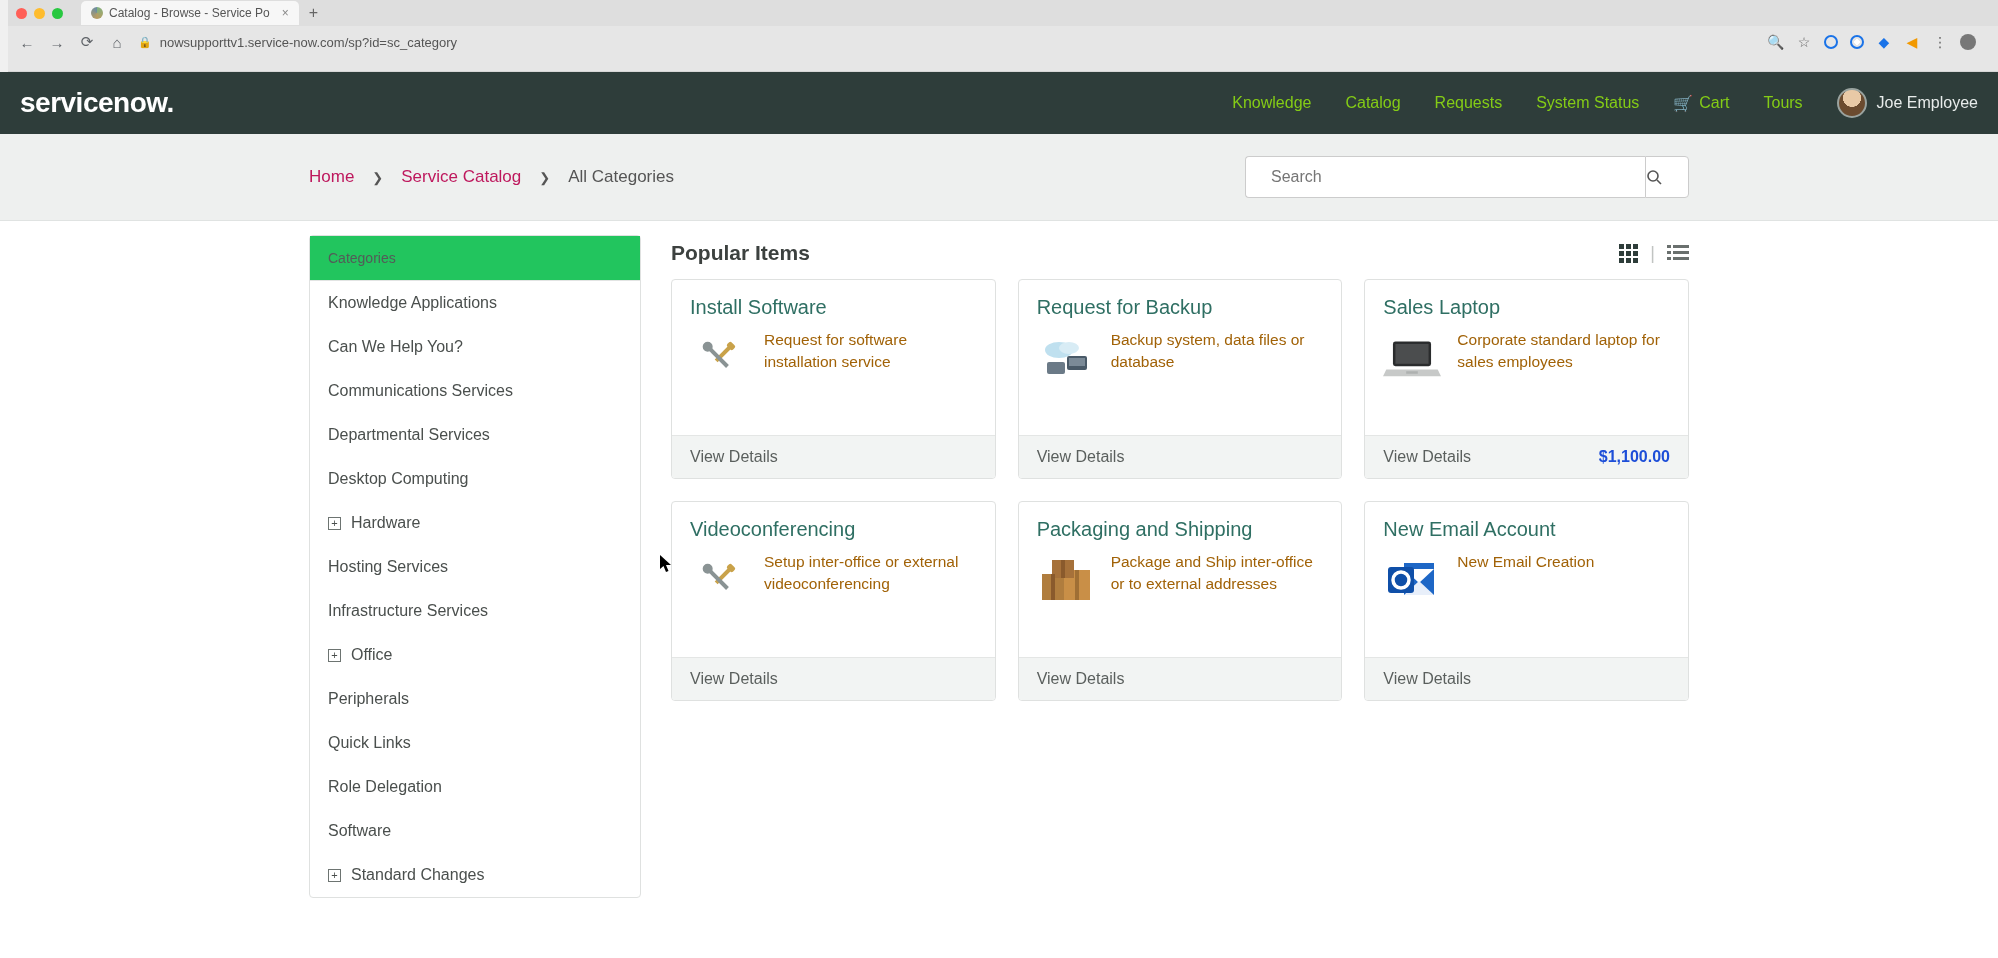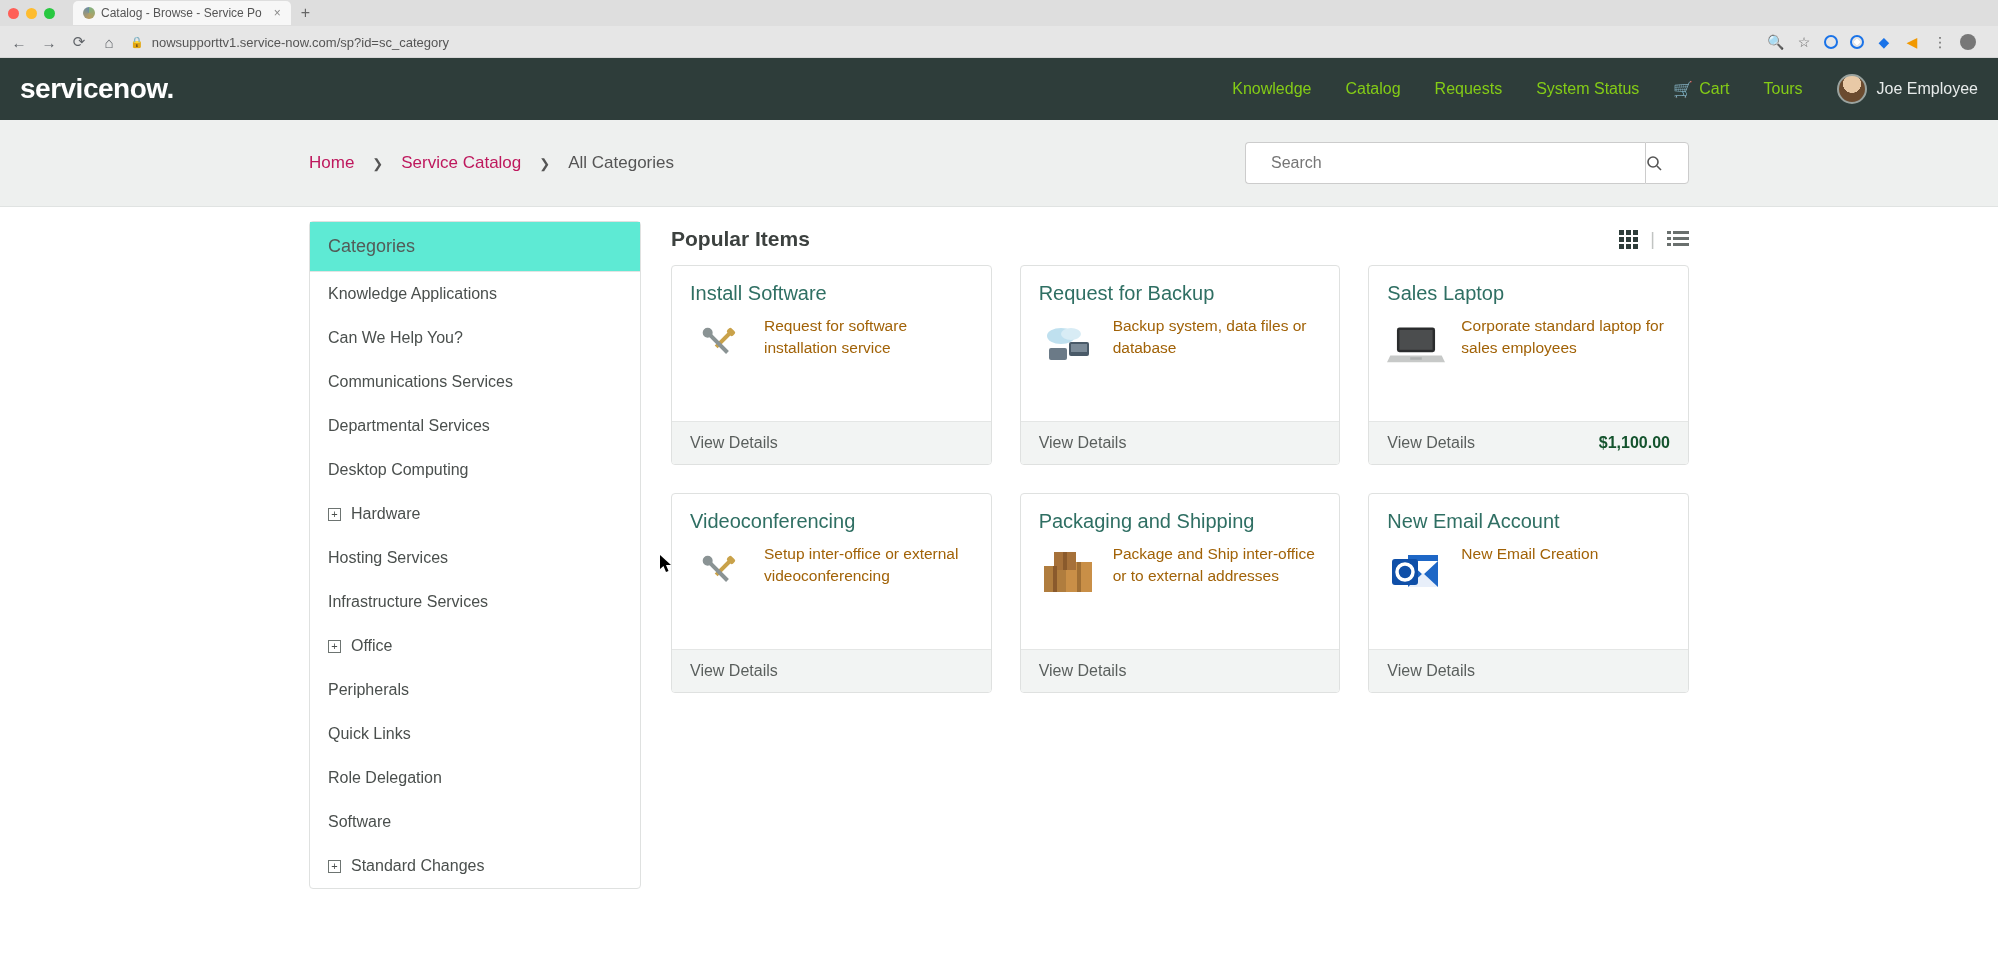--- a/index.html
+++ b/index.html
@@ -1,18 +1,18 @@
 <!DOCTYPE html>
 <html><head>
 <meta charset="utf-8">
 <style>
   * { box-sizing: border-box; margin: 0; padding: 0; }
   html, body { width: 1998px; height: 958px; font-family: -apple-system, "Helvetica Neue", Arial, sans-serif; background:#f0f0f0; overflow:hidden;}
   
-  .browser-chrome { background:#e6e6e6; height:58px; border-bottom:1px solid #d6d6d6;}
+  .browser-chrome { background:#e6e6e6; height:72px; border-bottom:1px solid #d6d6d6;margin-left:8px;}
   .tab-strip { height:26px; display:flex; align-items:center; padding-left:8px; background:#dedede;}
   .traffic { display:flex; gap:7px; margin-right:18px;}
   .traffic span{width:11px;height:11px;border-radius:50%;display:inline-block;}
   .tl-red{background:#ff5f57;} .tl-yel{background:#febc2e;} .tl-grn{background:#28c840;}
   .tab { background:#f7f7f7; height:24px; border-radius:5px 5px 0 0; display:flex; align-items:center; padding:0 10px; font-size:12px; color:#555; gap:6px; position:relative;}
   .tab .favicon{width:12px;height:12px;border-radius:50%;background:conic-gradient(#7fb27f,#b89d61,#6a8ca3);}
   .tab .close{color:#888;font-size:12px;margin-left:6px;}
   .newtab{color:#666;font-size:16px;margin-left:10px;}
   .addr-row{height:32px;display:flex;align-items:center;gap:12px;padding:0 10px;}
   .addr-row .nav-ico{color:#5f6368;font-size:15px;width:18px;text-align:center;}
@@ -45,43 +45,43 @@
   .searchwrap{margin-left:auto;display:flex;}
   .searchwrap input{width:400px;height:42px;border:1px solid #ccc;border-right:none;border-radius:4px 0 0 4px;padding:0 25px;font-size:16px;outline:none;}
   .searchwrap button{width:44px;height:42px;border:1px solid #ccc;border-radius:0 4px 4px 0;background:#fff;color:#555;font-size:16px;cursor:pointer;}
 
   
   .main{background:#fff;padding-top:14px;min-height:760px;}
   .main-inner{width:1380px;margin:0 auto;display:flex;gap:30px;align-items:flex-start;}
 
   
   .sidebar{width:332px;border:1px solid #dfe1e0;border-radius:4px;background:#fff;}
-  .sidebar-head{background:#5eead4;padding:14px 18px;font-size:18px;color:#535b58;border-bottom:1px solid #e2e4e3;}
+  .sidebar-head{background:#22c55e;padding:14px 18px;font-size:14px;color:#535b58;border-bottom:1px solid #e2e4e3;}
   .cat-list{list-style:none;}
   .cat-list li{padding:13px 18px;font-size:16px;color:#4a4f4d;display:flex;align-items:center;gap:10px;cursor:pointer;}
   .cat-list .exp{width:13px;height:13px;border:1px solid #6d7471;display:flex;align-items:center;justify-content:center;font-size:11px;color:#4a4f4d;line-height:1;}
 
   
   .items{flex:1;}
   .items-head{display:flex;align-items:center;margin:6px 0 14px 0;}
   .items-head h2{font-size:21px;font-weight:600;color:#3c413f;}
   .viewsw{margin-left:auto;display:flex;align-items:center;gap:12px;color:#5b605e;font-size:18px;}
   .viewsw .grid.active{color:#2e3d3a;}
   .viewsw .divider{color:#c1c4c2;}
   .viewsw .btn{cursor:pointer;}
 
-  .grid3{display:grid;grid-template-columns:repeat(3, 1fr);gap:28px;}
+  .grid3{display:grid;grid-template-columns:repeat(3, 1fr);gap:22px;}
   .card{border:1px solid #dfe1e0;border-radius:4px;background:#fff;display:flex;flex-direction:column;min-height:200px;overflow:hidden;}
   .card-body{padding:16px 18px;flex:1;}
   .card-title{font-size:20px;color:#2f6f63;margin-bottom:10px;cursor:pointer;}
   .card-row{display:flex;gap:16px;align-items:flex-start;}
   .card-ico{width:58px;height:58px;display:flex;align-items:center;justify-content:center;flex:0 0 58px;}
   .card-desc{font-size:15.5px;color:#a16207;line-height:1.45;}
   .card-foot{background:#f2f4f3;border-top:1px solid #e4e6e5;padding:12px 18px;font-size:16px;color:#5a5f5d;display:flex;align-items:center;cursor:pointer;}
-  .card-foot .price{margin-left:auto;font-weight:700;color:#14532d;}
+  .card-foot .price{margin-left:auto;font-weight:700;color:#1d4ed8;}
 
   
   svg{display:block;}
 
   
   .cursor{position:absolute;left:659px;top:554px;width:14px;height:20px;pointer-events:none;}
 </style>
 </head>
 <body>
 

